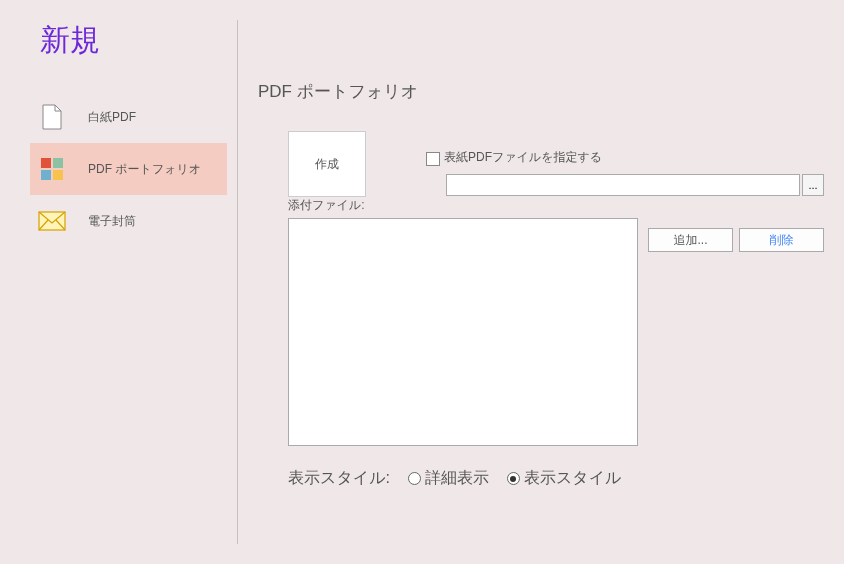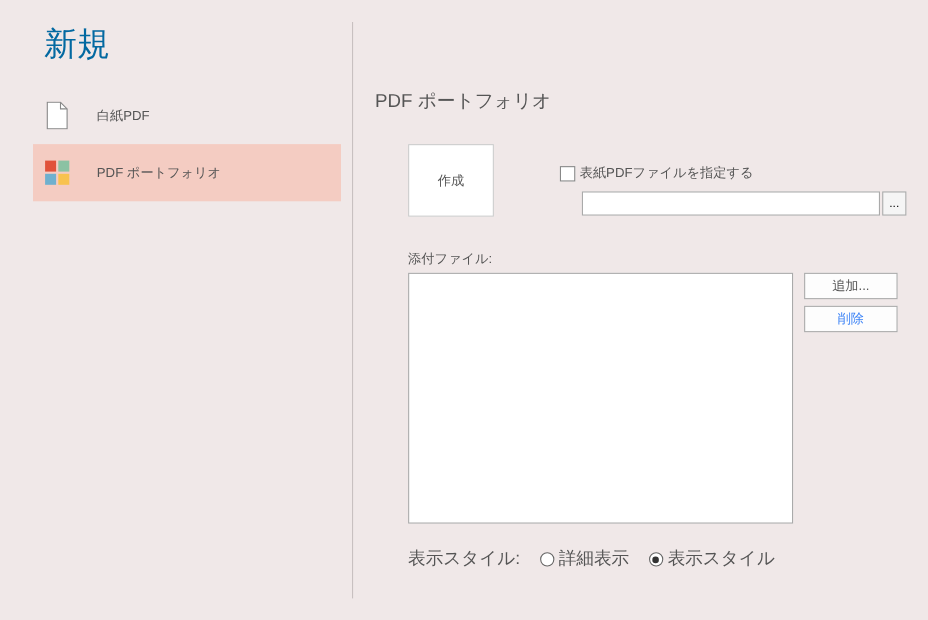--- a/index.html
+++ b/index.html
@@ -11,22 +11,22 @@
       overflow: hidden;
       display: flex;
     }
     .sidebar {
       width: 320px;
       padding: 20px 10px 20px 30px;
     }
     .page-title {
       font-size: 30px;
       font-weight: normal;
-      color: #0369a1;
-      margin-bottom: 18px;
+      color: #6d28d9;
+      margin-bottom: 30px;
       margin-left: 10px;
     }
     .sidebar-item {
       display: flex;
       align-items: center;
       gap: 22px;
       padding: 12px 8px;
       font-size: 12px;
       color: #555;
       cursor: pointer;
@@ -73,21 +73,21 @@
       font-size: 12px;
       color: #555;
       cursor: pointer;
     }
     .cover-section {
       flex: 1;
       padding-top: 18px;
     }
     .checkbox-row {
       display: flex;
-      align-items: center;
+      align-items: flex-end;
       gap: 4px;
       font-size: 12px;
       color: #555;
       margin-bottom: 8px;
     }
     .checkbox {
       width: 14px;
       height: 14px;
       border: 1px solid #888;
       background: #fff;
@@ -110,40 +110,40 @@
       display: flex;
       align-items: center;
       justify-content: center;
       font-size: 11px;
       cursor: pointer;
       margin-left: 2px;
     }
     .attach-label {
       font-size: 12px;
       color: #555;
-      margin-top: 30px;
       margin-left: 30px;
       margin-bottom: 4px;
     }
     .attach-row {
       display: flex;
       gap: 10px;
       align-items: flex-start;
       margin-left: 30px;
     }
     .attach-list {
       width: 350px;
       height: 228px;
       border: 1px solid #aaa;
       background: #fff;
     }
     .attach-buttons {
       display: flex;
-      flex-direction: column;
+      flex-direction: row;
       gap: 6px;
+      margin-top: 10px;
     }
     .attach-btn {
       width: 85px;
       height: 24px;
       border: 1px solid #aaa;
       background: #fdfdfd;
       font-size: 12px;
       color: #555;
       cursor: pointer;
       display: flex;
@@ -208,20 +208,30 @@
       <svg width="24" height="24" viewBox="0 0 24 24">
         <rect x="1" y="1" width="10" height="10" fill="#e0523a"></rect>
         <rect x="13" y="1" width="10" height="10" fill="#8bc2a3"></rect>
         <rect x="1" y="13" width="10" height="10" fill="#6fb0ce"></rect>
         <rect x="13" y="13" width="10" height="10" fill="#f8c24f"></rect>
       </svg>
     </span>
     <span>PDF ポートフォリオ</span>
   </div>
 
+  <div class="sidebar-item">
+    <span class="sidebar-icon">
+      <svg width="28" height="20" viewBox="0 0 28 20">
+        <rect x="1" y="1" width="26" height="18" fill="#fff5bb" stroke="#d8a000" stroke-width="1.2"></rect>
+        <path d="M1 1 L14 12 L27 1" fill="none" stroke="#d8a000" stroke-width="1.2"></path>
+        <path d="M1 19 L10 9 M27 19 L18 9" fill="none" stroke="#d8a000" stroke-width="1.2"></path>
+      </svg>
+    </span>
+    <span>電子封筒</span>
+  </div>
 </div>
 
 <div class="divider"></div>
 
 <div class="main">
   <div class="main-title">PDF ポートフォリオ</div>
 
   <div class="top-row">
     <div class="create-btn">
       <span>作成</span>

